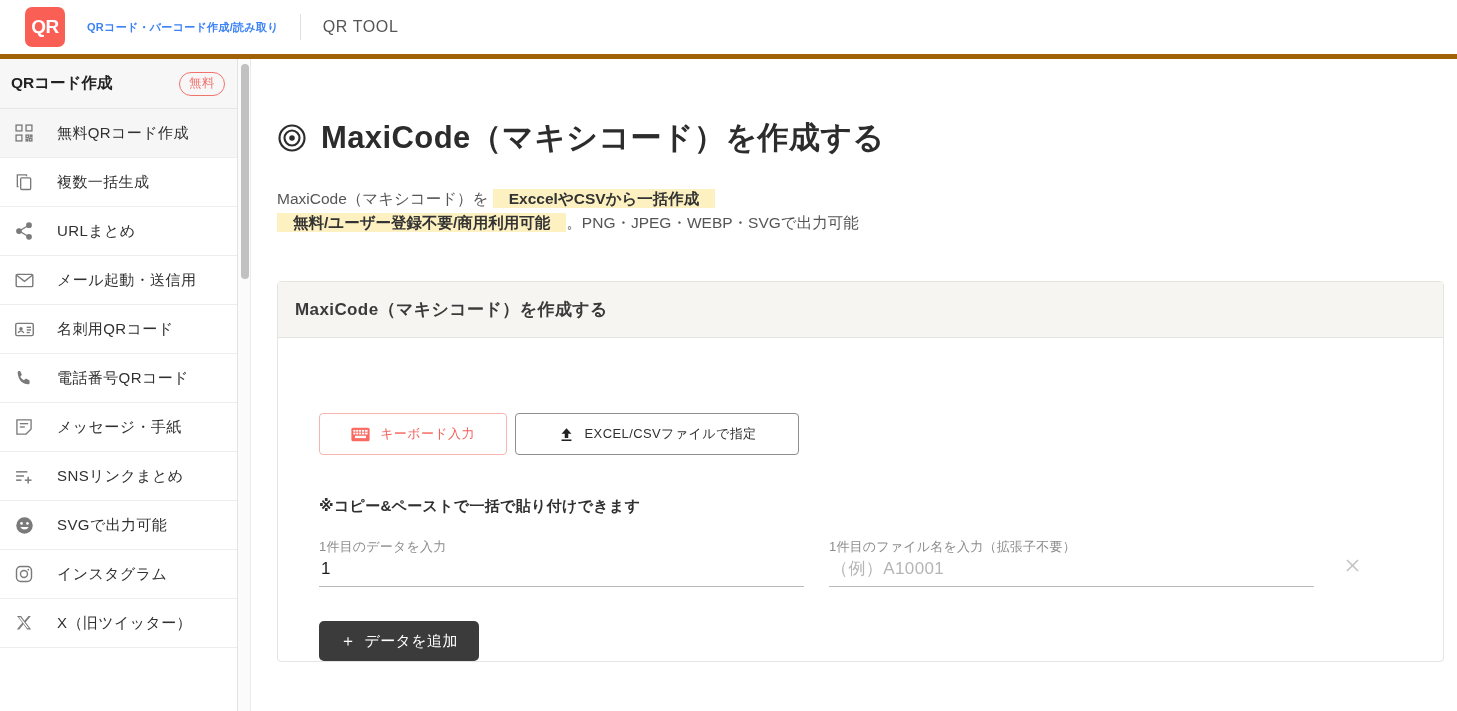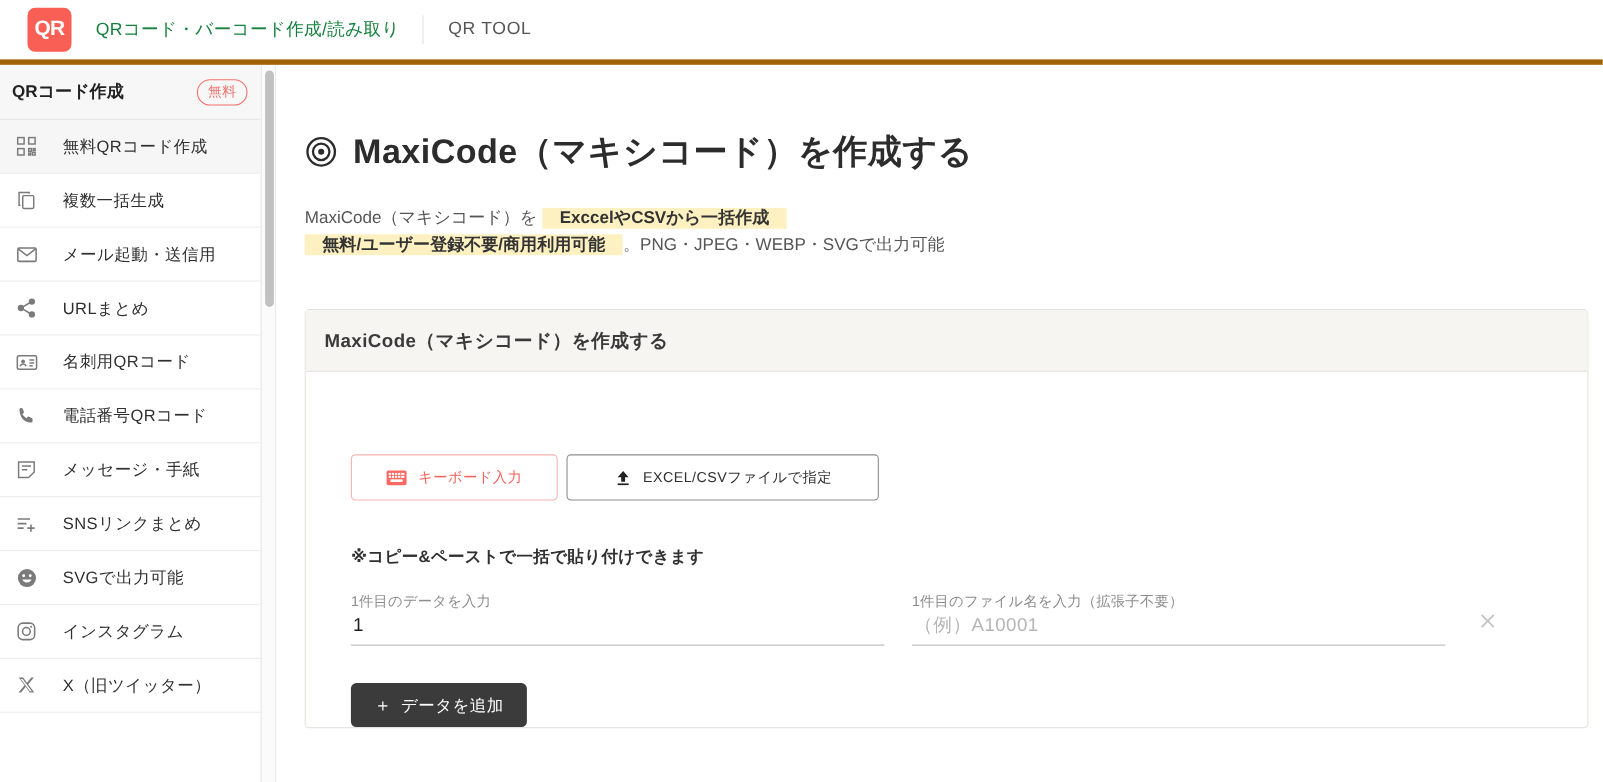--- a/index.html
+++ b/index.html
@@ -24,21 +24,21 @@
     width: 40px; height: 40px;
     background: #fa5f55;
     border-radius: 7px;
     margin-left: 25px;
     display: flex; align-items: center; justify-content: center;
     color: #ffffff; font-weight: bold; font-size: 19px;
     letter-spacing: -0.5px;
   }
   .site-title {
     margin-left: 22px;
-    font-size: 16px; font-weight: normal; color: #15803d;
+    font-size: 11px; font-weight: bold; color: #3b82f6;
     letter-spacing: 0.3px;
   }
   .header-divider {
     width: 1px; height: 26px; background: #e0e0e0;
     margin-left: 21px;
   }
   .header-link {
     margin-left: 22px;
     font-size: 16px; color: #555555; letter-spacing: 0.6px;
   }
@@ -268,38 +268,38 @@
         <span class="nav-icon">
           <svg width="20" height="20" viewBox="0 0 24 24" fill="none" stroke="currentColor" stroke-width="1.6">
             <rect x="8" y="7" width="12" height="14" rx="1.2"></rect>
             <polyline points="5.5,17.5 4,17.5 4,3.5 15,3.5 15,5"></polyline>
           </svg>
         </span>
         <span class="nav-label">複数一括生成</span>
       </div>
       <div class="nav-item">
         <span class="nav-icon">
-          <svg width="21" height="21" viewBox="0 0 24 24" fill="none" stroke="currentColor" stroke-width="1.6">
-            <rect x="2.5" y="5" width="19" height="14" rx="1.3"></rect>
-            <polyline points="3,6 12,13 21,6"></polyline>
-          </svg>
-        </span>
-        <span class="nav-label">メール起動・送信用</span>
-      </div>
-      <div class="nav-item">
-        <span class="nav-icon">
           <svg width="20" height="20" viewBox="0 0 24 24" fill="none" stroke="currentColor" stroke-width="1.7">
             <circle cx="18" cy="5" r="2.6" fill="currentColor"></circle>
             <circle cx="6" cy="12" r="2.6" fill="currentColor"></circle>
             <circle cx="18" cy="19" r="2.6" fill="currentColor"></circle>
             <line x1="8.3" y1="10.8" x2="15.7" y2="6.3"></line>
             <line x1="8.3" y1="13.2" x2="15.7" y2="17.7"></line>
           </svg>
         </span>
         <span class="nav-label">URLまとめ</span>
+      </div>
+      <div class="nav-item">
+        <span class="nav-icon">
+          <svg width="21" height="21" viewBox="0 0 24 24" fill="none" stroke="currentColor" stroke-width="1.6">
+            <rect x="2.5" y="5" width="19" height="14" rx="1.3"></rect>
+            <polyline points="3,6 12,13 21,6"></polyline>
+          </svg>
+        </span>
+        <span class="nav-label">メール起動・送信用</span>
       </div>
       <div class="nav-item">
         <span class="nav-icon">
           <svg width="21" height="21" viewBox="0 0 24 24" fill="none" stroke="currentColor" stroke-width="1.6">
             <rect x="2" y="5" width="20" height="14" rx="1.6"></rect>
             <circle cx="8" cy="11" r="2" fill="currentColor" stroke="none"></circle>
             <path d="M4.8 16c.6-1.6 1.9-2.4 3.2-2.4s2.6.8 3.2 2.4" fill="none"></path>
             <line x1="14.5" y1="9.5" x2="19.5" y2="9.5"></line>
             <line x1="14.5" y1="12.5" x2="19.5" y2="12.5"></line>
             <line x1="14.5" y1="15.5" x2="18" y2="15.5"></line>

